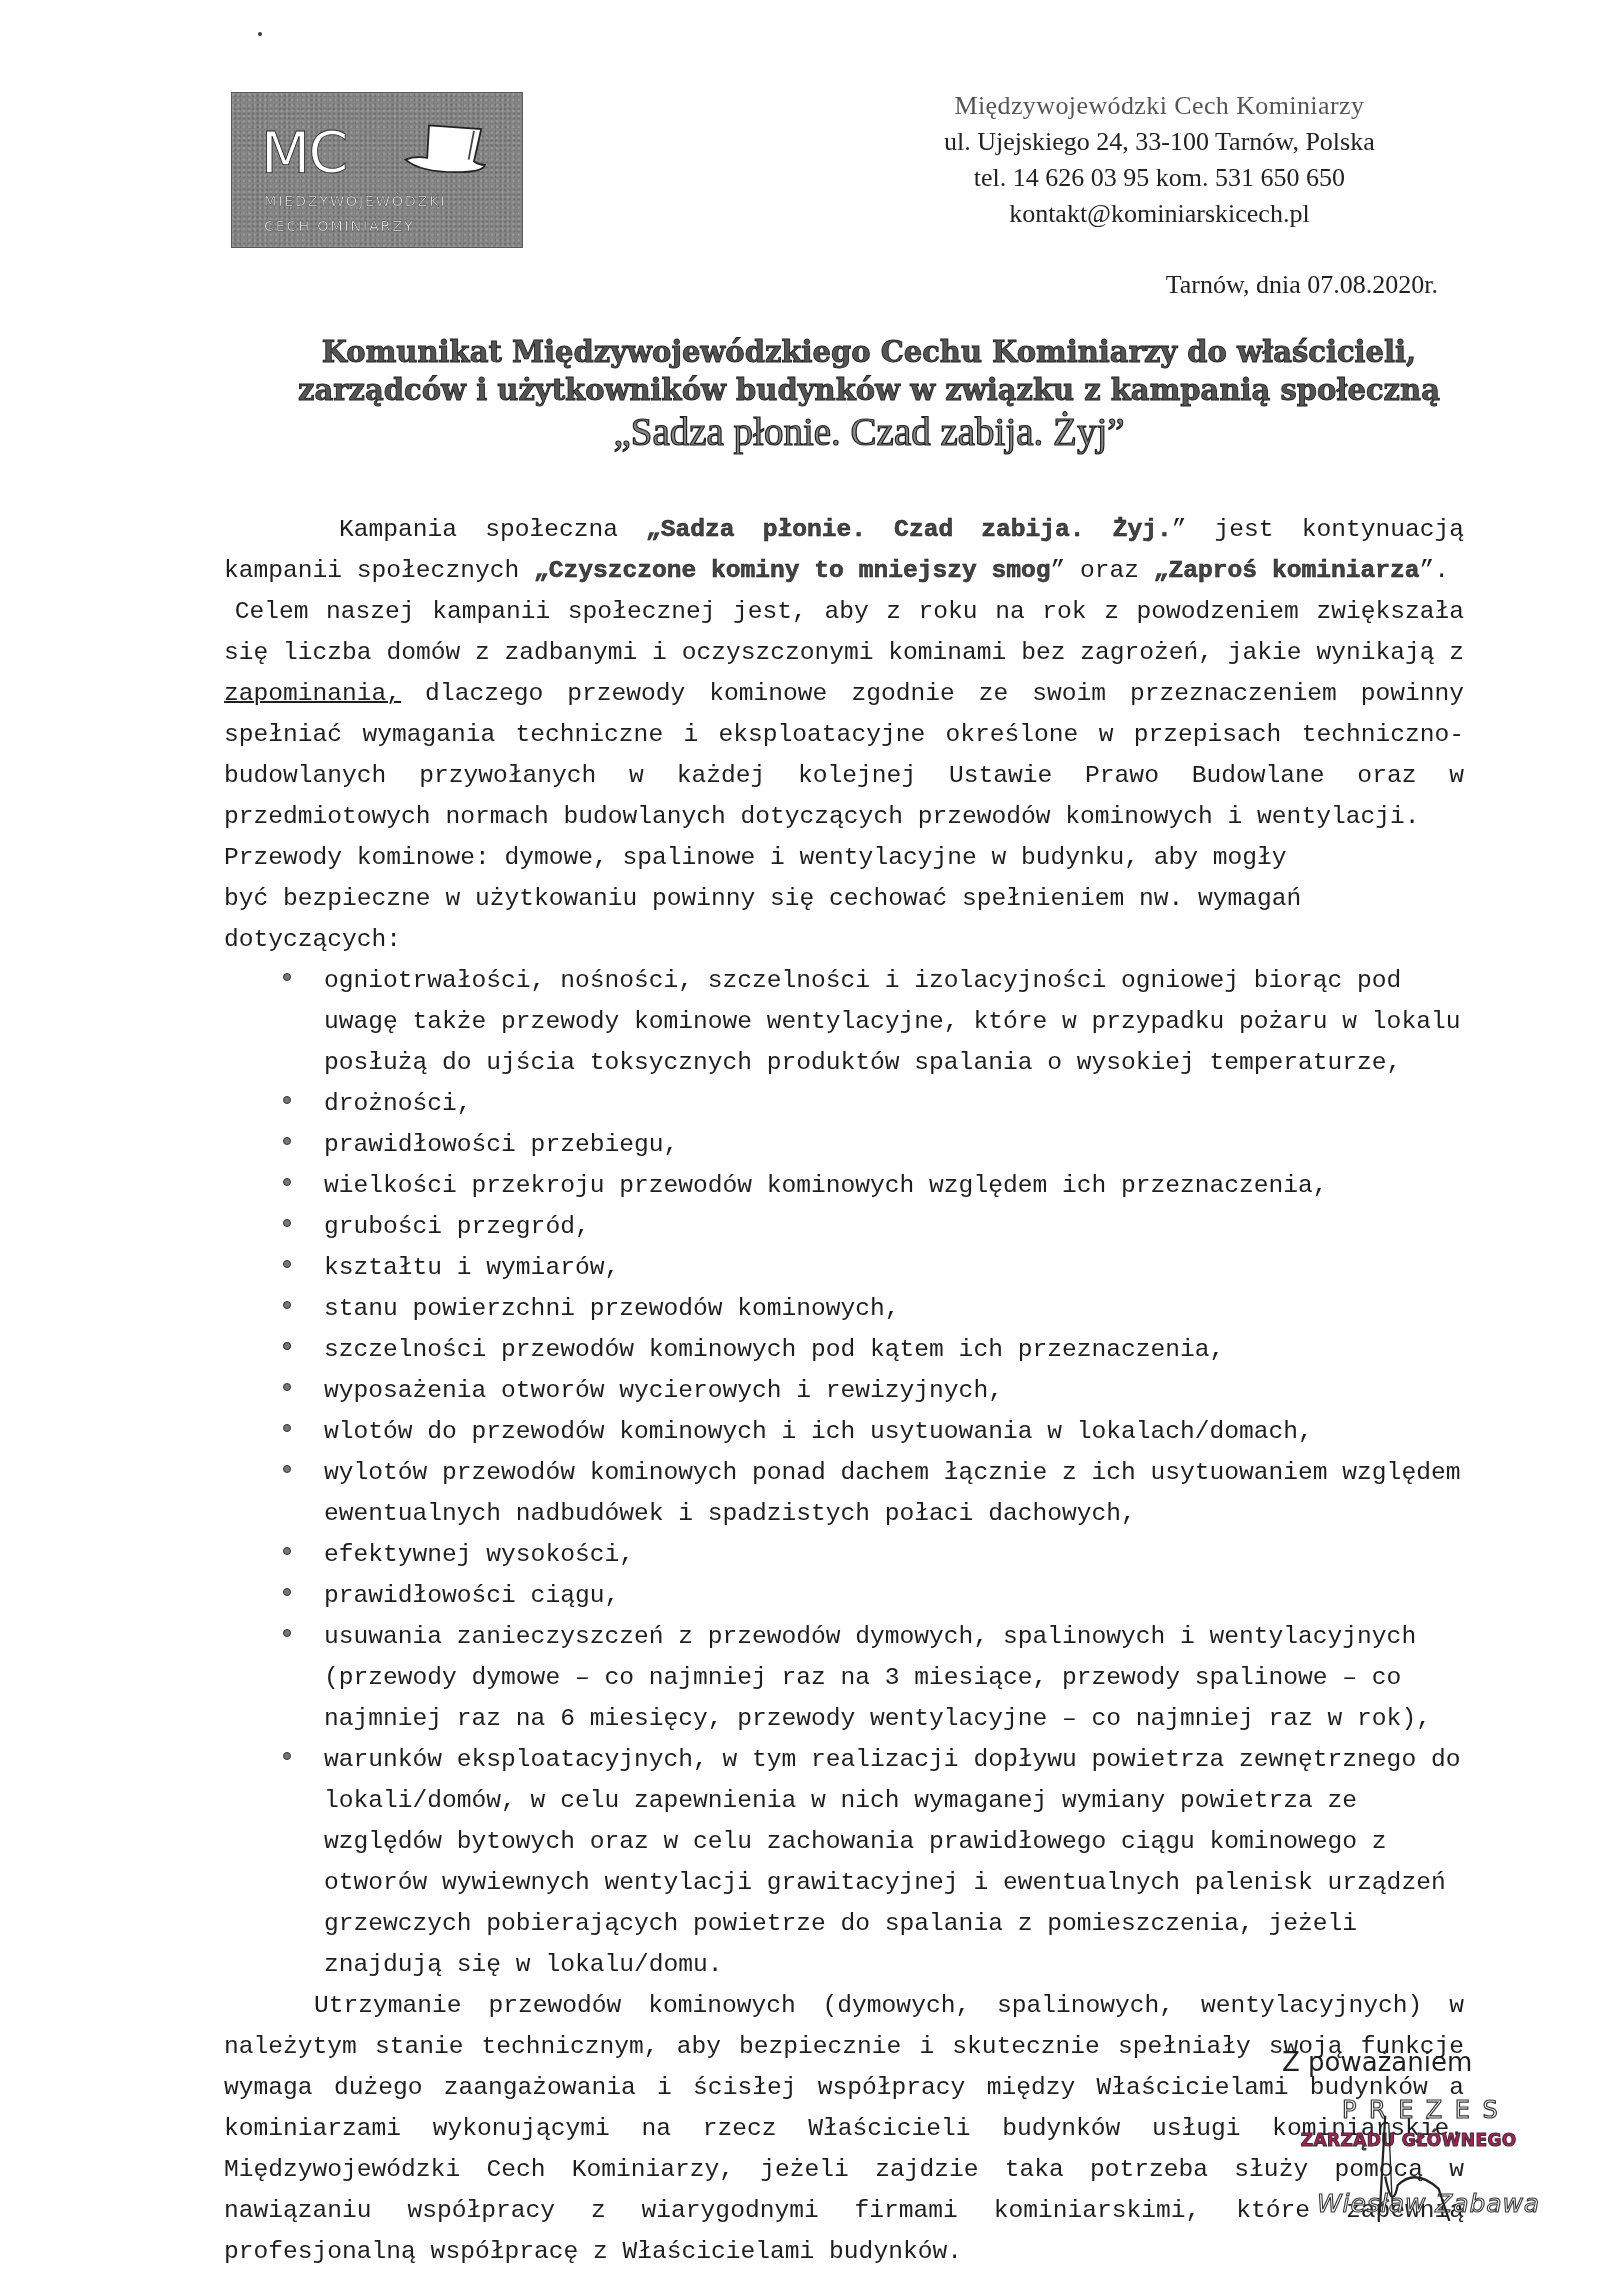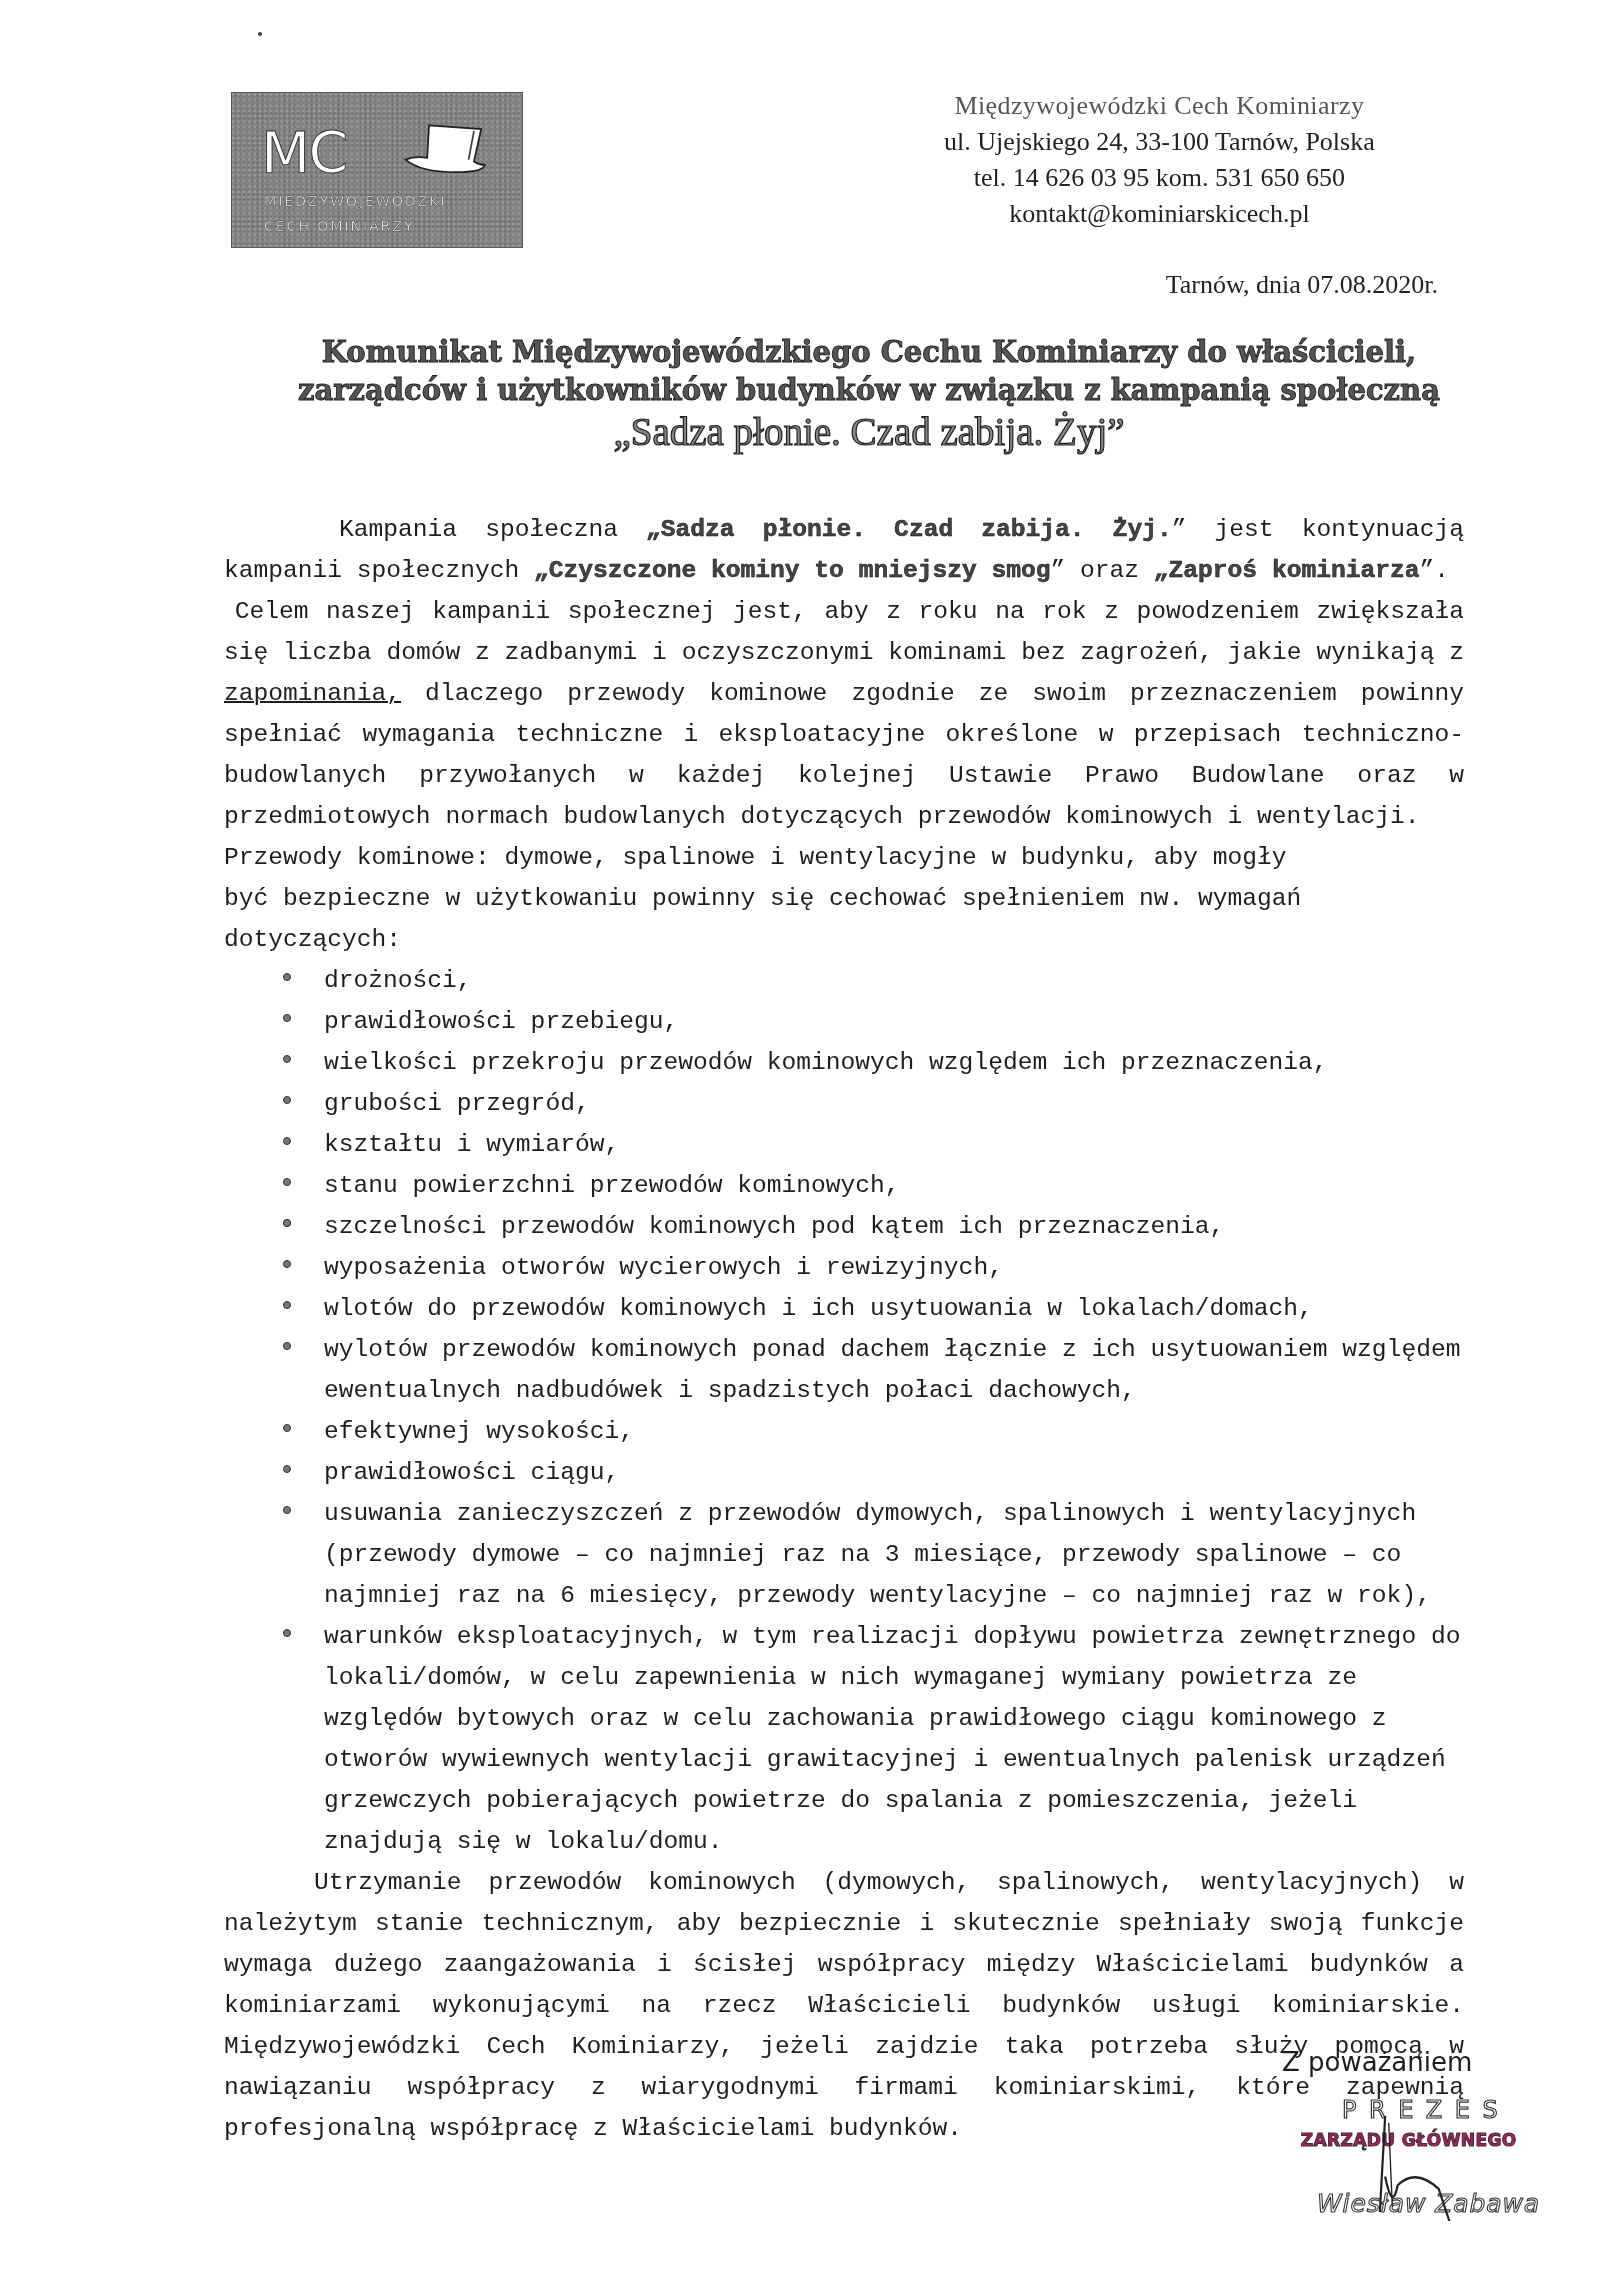--- a/index.html
+++ b/index.html
@@ -132,20 +132,21 @@
   </div>
 
   <div class="body">
     <p class="p indent"><span>Kampania społeczna </span><span class="bold">„Sadza płonie. Czad zabija. Żyj.</span><span>” jest kontynuacją kampanii społecznych </span><span class="bold">„Czyszczone kominy to mniejszy smog</span><span>” oraz </span><span class="bold">„Zaproś kominiarza</span><span>”.</span></p>
 
     <p class="p indent-s"><span>Celem naszej kampanii społecznej jest, aby z roku na rok z powodzeniem zwiększała się liczba domów z zadbanymi i oczyszczonymi kominami bez zagrożeń, jakie wynikają z </span><span class="ul">zapominania,</span><span> dlaczego przewody kominowe zgodnie ze swoim przeznaczeniem powinny spełniać wymagania techniczne i eksploatacyjne określone w przepisach techniczno-budowlanych przywołanych w każdej kolejnej Ustawie Prawo Budowlane oraz w przedmiotowych normach budowlanych dotyczących przewodów kominowych i wentylacji.</span></p>
 
     <p class="p" style="text-align:left;padding-right:161px;">Przewody kominowe: dymowe, spalinowe i wentylacyjne w budynku, aby mogły być bezpieczne w użytkowaniu powinny się cechować spełnieniem nw. wymagań dotyczących:</p>
 
     <ul class="req" id="req-list">
+        <li><span class="bullet"></span><span>ogniotrwałości, nośności, szczelności i izolacyjności ogniowej biorąc pod uwagę także przewody kominowe wentylacyjne, które w przypadku pożaru w lokalu posłużą do ujścia toksycznych produktów spalania o wysokiej temperaturze,</span></li>
         <li><span class="bullet"></span><span>drożności,</span></li>
         <li><span class="bullet"></span><span>prawidłowości przebiegu,</span></li>
         <li><span class="bullet"></span><span>wielkości przekroju przewodów kominowych względem ich przeznaczenia,</span></li>
         <li><span class="bullet"></span><span>grubości przegród,</span></li>
         <li><span class="bullet"></span><span>kształtu i wymiarów,</span></li>
         <li><span class="bullet"></span><span>stanu powierzchni przewodów kominowych,</span></li>
         <li><span class="bullet"></span></li>
         <li><span class="bullet"></span><span>szczelności przewodów kominowych pod kątem ich przeznaczenia,</span></li>
         <li><span class="bullet"></span><span>wyposażenia otworów wycierowych i rewizyjnych,</span></li>
         <li><span class="bullet"></span><span>wlotów do przewodów kominowych i ich usytuowania w lokalach/domach,</span></li>

